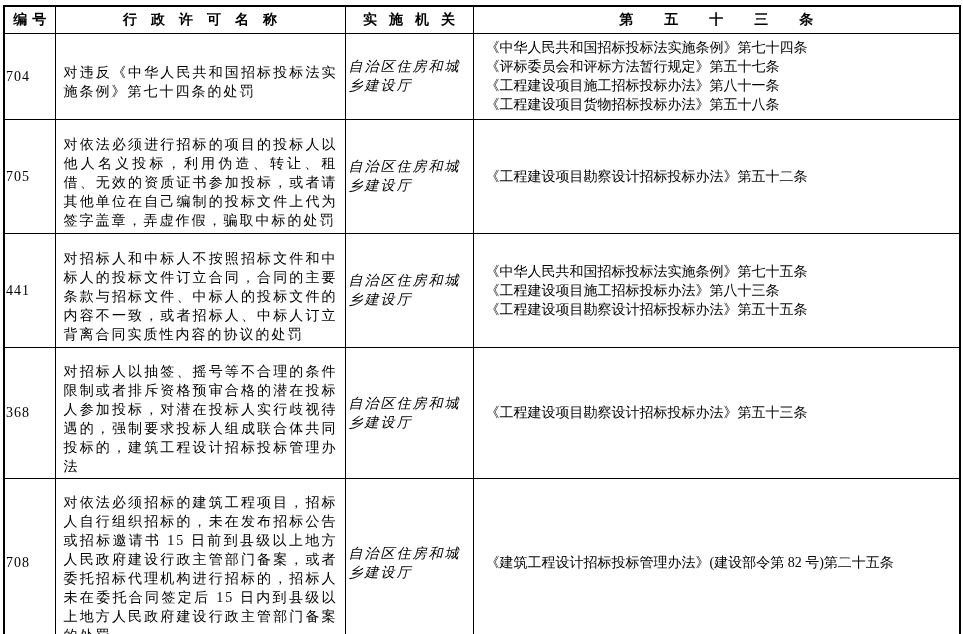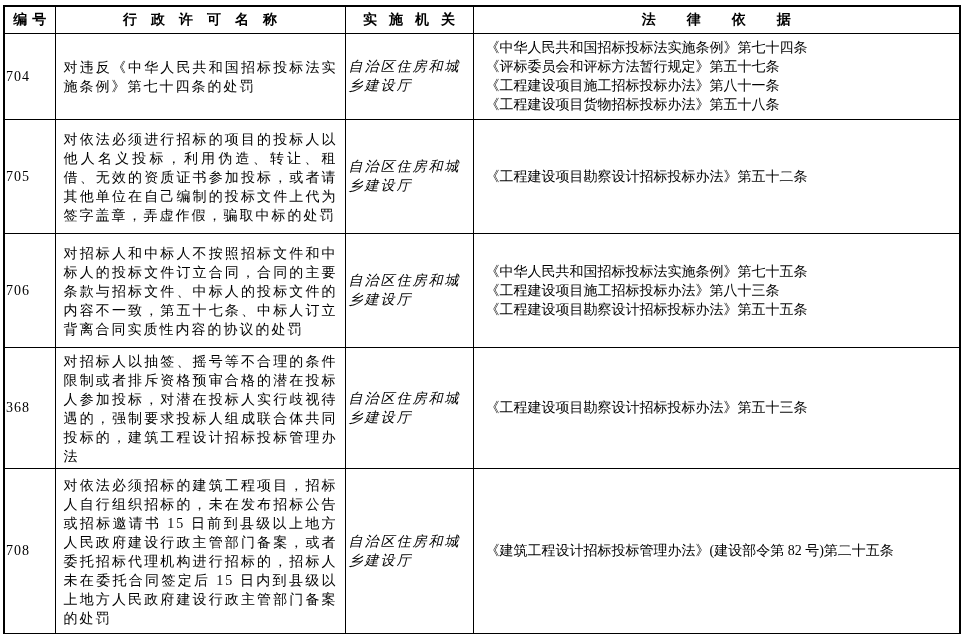--- a/index.html
+++ b/index.html
@@ -42,21 +42,21 @@
   th.h-legal  { letter-spacing: 31px; text-indent: 31px; }
 
   td.c-id {
     text-align: left;
     letter-spacing: 1px;
   }
   td.c-name {
     text-align: justify;
     text-align-last: left;
     letter-spacing: 2px;
-    padding: 4px 7px 2px 8px;
+    padding: 14px 7px 2px 8px;
   }
   td.c-agency {
     text-align: left;
     letter-spacing: 2px;
     padding: 2px 0 2px 3px;
     font-style: italic;
   }
   td.c-legal {
     text-align: left;
     white-space: pre-line;
@@ -72,42 +72,42 @@
       <col style="width:51px">
       <col style="width:290px">
       <col style="width:128px">
       <col style="width:487px">
     </colgroup>
     <thead>
       <tr style="height:27px">
         <th class="h-id">编号</th>
         <th class="h-name">行政许可名称</th>
         <th class="h-agency">实施机关</th>
-        <th class="h-legal">法律依据</th>
+        <th class="h-legal">第五十三条</th>
       </tr>
     </thead>
     <tbody>
       <tr style="height:86px">
         <td class="c-id">704</td>
         <td class="c-name">对违反《中华人民共和国招标投标法实施条例》第七十四条的处罚</td>
         <td class="c-agency">自治区住房和城乡建设厅</td>
         <td class="c-legal">《中华人民共和国招标投标法实施条例》第七十四条
 《评标委员会和评标方法暂行规定》第五十七条
 《工程建设项目施工招标投标办法》第八十一条
 《工程建设项目货物招标投标办法》第五十八条</td>
       </tr>
       <tr style="height:114px">
         <td class="c-id">705</td>
         <td class="c-name">对依法必须进行招标的项目的投标人以他人名义投标，利用伪造、转让、租借、无效的资质证书参加投标，或者请其他单位在自己编制的投标文件上代为签字盖章，弄虚作假，骗取中标的处罚</td>
         <td class="c-agency">自治区住房和城乡建设厅</td>
         <td class="c-legal">《工程建设项目勘察设计招标投标办法》第五十二条</td>
       </tr>
       <tr style="height:114px">
-        <td class="c-id">706</td>
-        <td class="c-name">对招标人和中标人不按照招标文件和中标人的投标文件订立合同，合同的主要条款与招标文件、中标人的投标文件的内容不一致，第五十七条、中标人订立背离合同实质性内容的协议的处罚</td>
+        <td class="c-id">441</td>
+        <td class="c-name">对招标人和中标人不按照招标文件和中标人的投标文件订立合同，合同的主要条款与招标文件、中标人的投标文件的内容不一致，或者招标人、中标人订立背离合同实质性内容的协议的处罚</td>
         <td class="c-agency">自治区住房和城乡建设厅</td>
         <td class="c-legal">《中华人民共和国招标投标法实施条例》第七十五条
 《工程建设项目施工招标投标办法》第八十三条
 《工程建设项目勘察设计招标投标办法》第五十五条</td>
       </tr>
       <tr style="height:115px">
         <td class="c-id">368</td>
         <td class="c-name">对招标人以抽签、摇号等不合理的条件限制或者排斥资格预审合格的潜在投标人参加投标，对潜在投标人实行歧视待遇的，强制要求投标人组成联合体共同投标的，建筑工程设计招标投标管理办法</td>
         <td class="c-agency">自治区住房和城乡建设厅</td>
         <td class="c-legal">《工程建设项目勘察设计招标投标办法》第五十三条</td>

